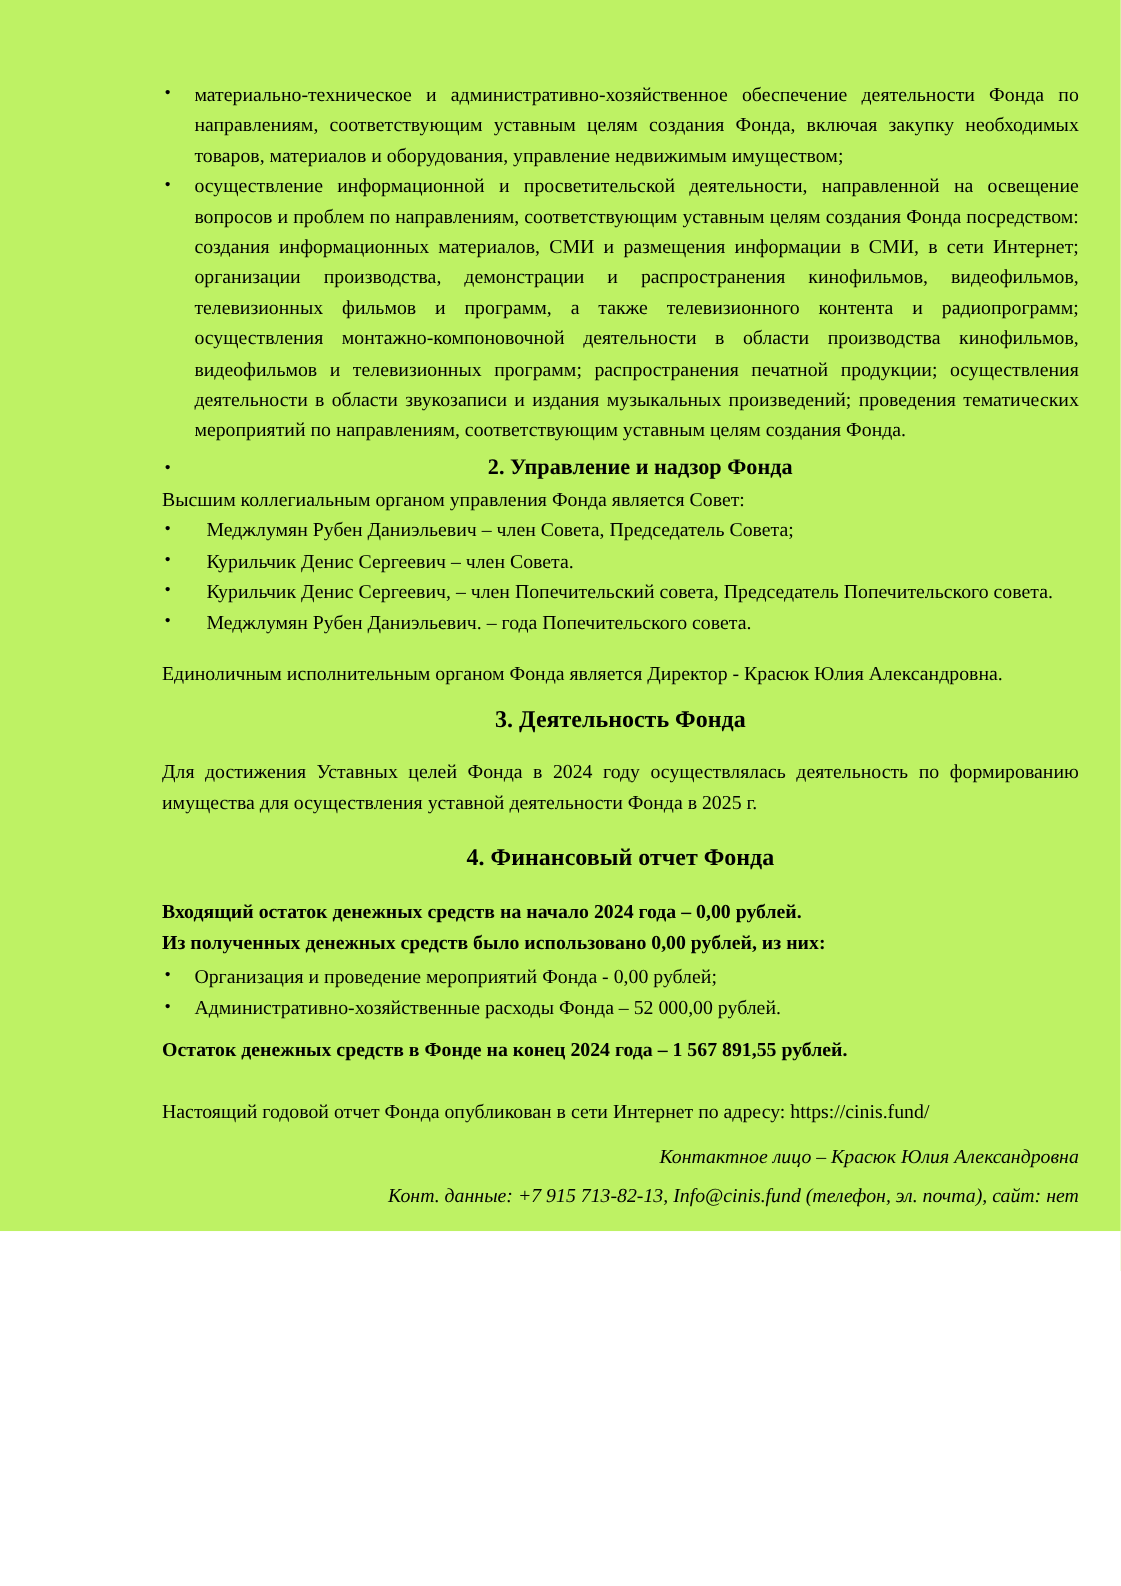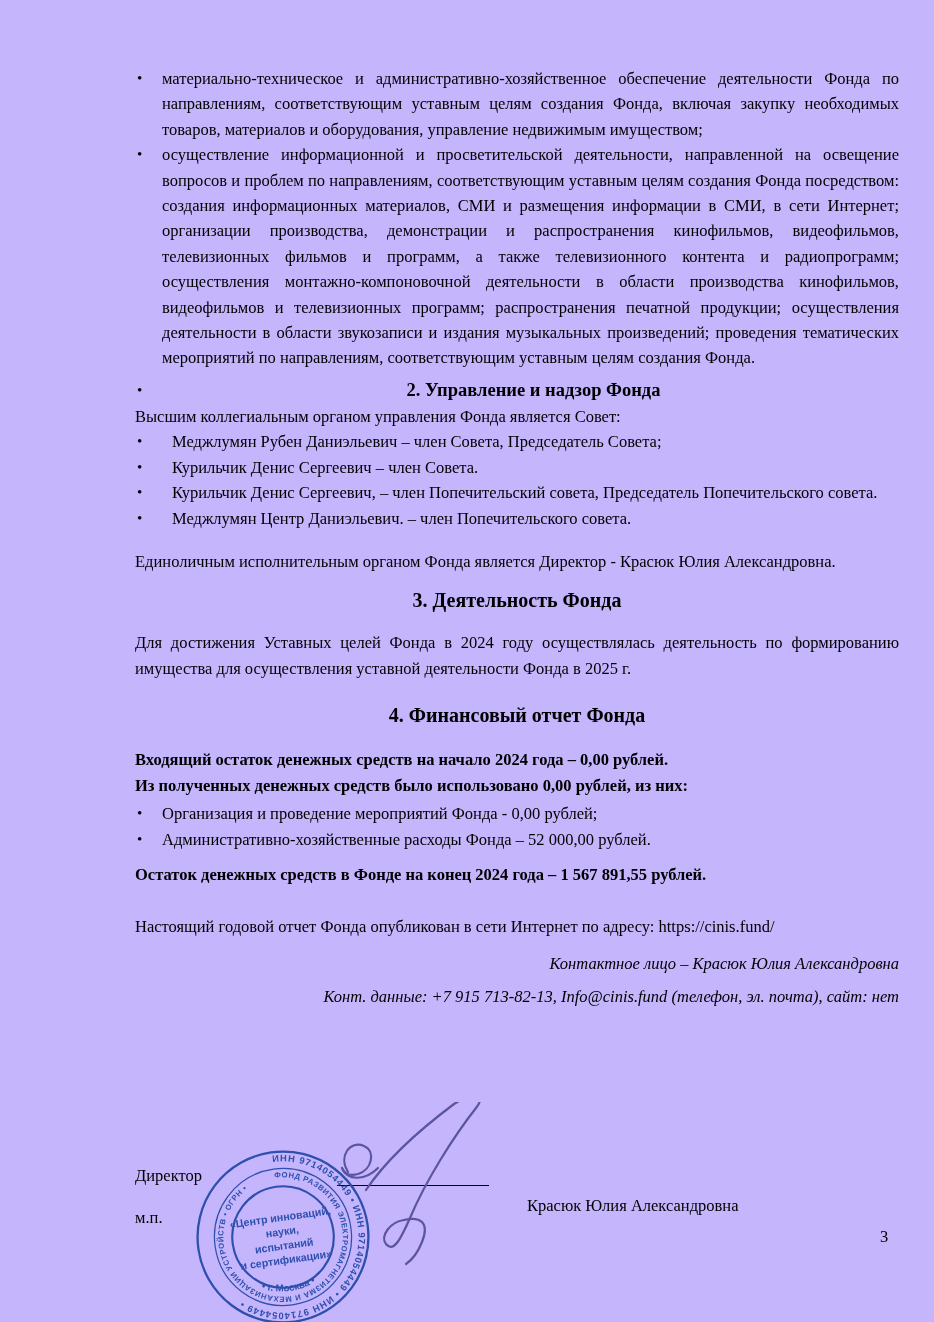--- a/index.html
+++ b/index.html
@@ -1,19 +1,19 @@
 <!DOCTYPE html>
 <html lang="ru"><head>
 <meta charset="utf-8">
 <style>
   html,body{margin:0;padding:0;background:#ffffff;}
   .page{
     position:relative;
-    width:934px;height:1322px;
-    background:#c4b5fd;
+    width:934px;height:1026px;
+    background:#bef264;
     overflow:hidden;
     font-family:"Liberation Serif","DejaVu Serif",serif;
     font-size:16.5px;line-height:25.4px;color:#000;
   }
   .content{position:absolute;left:135px;top:66px;width:764px;}
   p{margin:0;text-align:justify;}
   ul{margin:0;padding:0;list-style:none;}
   li{position:relative;text-align:justify;margin:0;}
   .blt{padding-left:27px;}
   .blt::before{content:"•";position:absolute;left:2px;font-size:15px;}
@@ -50,21 +50,21 @@
 
     <div class="h-bullet">2. Управление и надзор Фонда</div>
     <p>Высшим коллегиальным органом управления Фонда является Совет:</p>
     <ul>
       <li class="blt-wide">Меджлумян Рубен Даниэльевич – член Совета, Председатель Совета;</li>
       <li class="blt-wide">Курильчик Денис Сергеевич – член Совета.</li>
     </ul>
 
     <ul>
       <li class="blt-wide">Курильчик Денис Сергеевич, – член Попечительский совета, Председатель Попечительского совета.</li>
-      <li class="blt-wide">Меджлумян Центр Даниэльевич. – член Попечительского совета.</li>
+      <li class="blt-wide">Меджлумян Рубен Даниэльевич. – года Попечительского совета.</li>
     </ul>
 
     <p style="margin-top:18px;">Единоличным исполнительным органом Фонда является Директор - Красюк Юлия Александровна.</p>
 
     <p class="h-big" style="margin-top:12px;">3. Деятельность Фонда</p>
     <p style="margin-top:16px;">Для достижения Уставных целей Фонда в 2024 году осуществлялась деятельность по формированию имущества для осуществления уставной деятельности Фонда в 2025 г.</p>
 
     <p class="h-big" style="margin-top:20px;">4. Финансовый отчет Фонда</p>
     <p class="fin" style="margin-top:18px;">Входящий остаток денежных средств на начало 2024 года – 0,00 рублей.</p>
     <p class="fin">Из полученных денежных средств было использовано 0,00 рублей, из них:</p>

